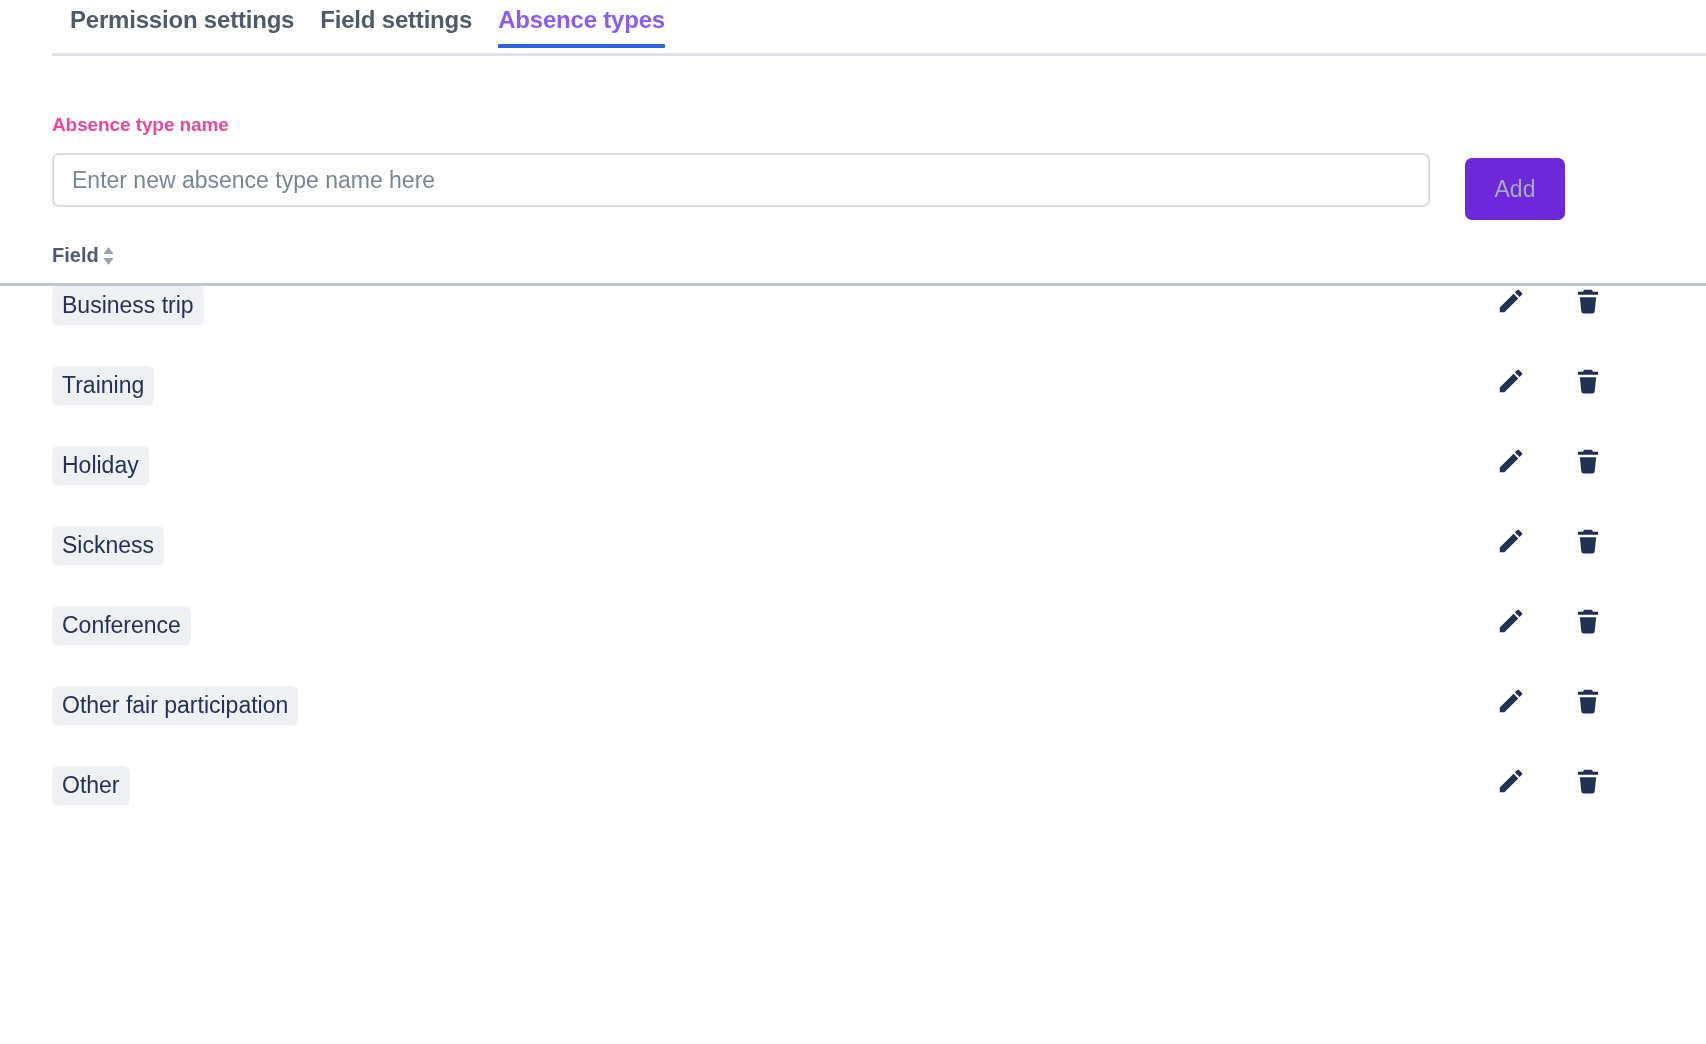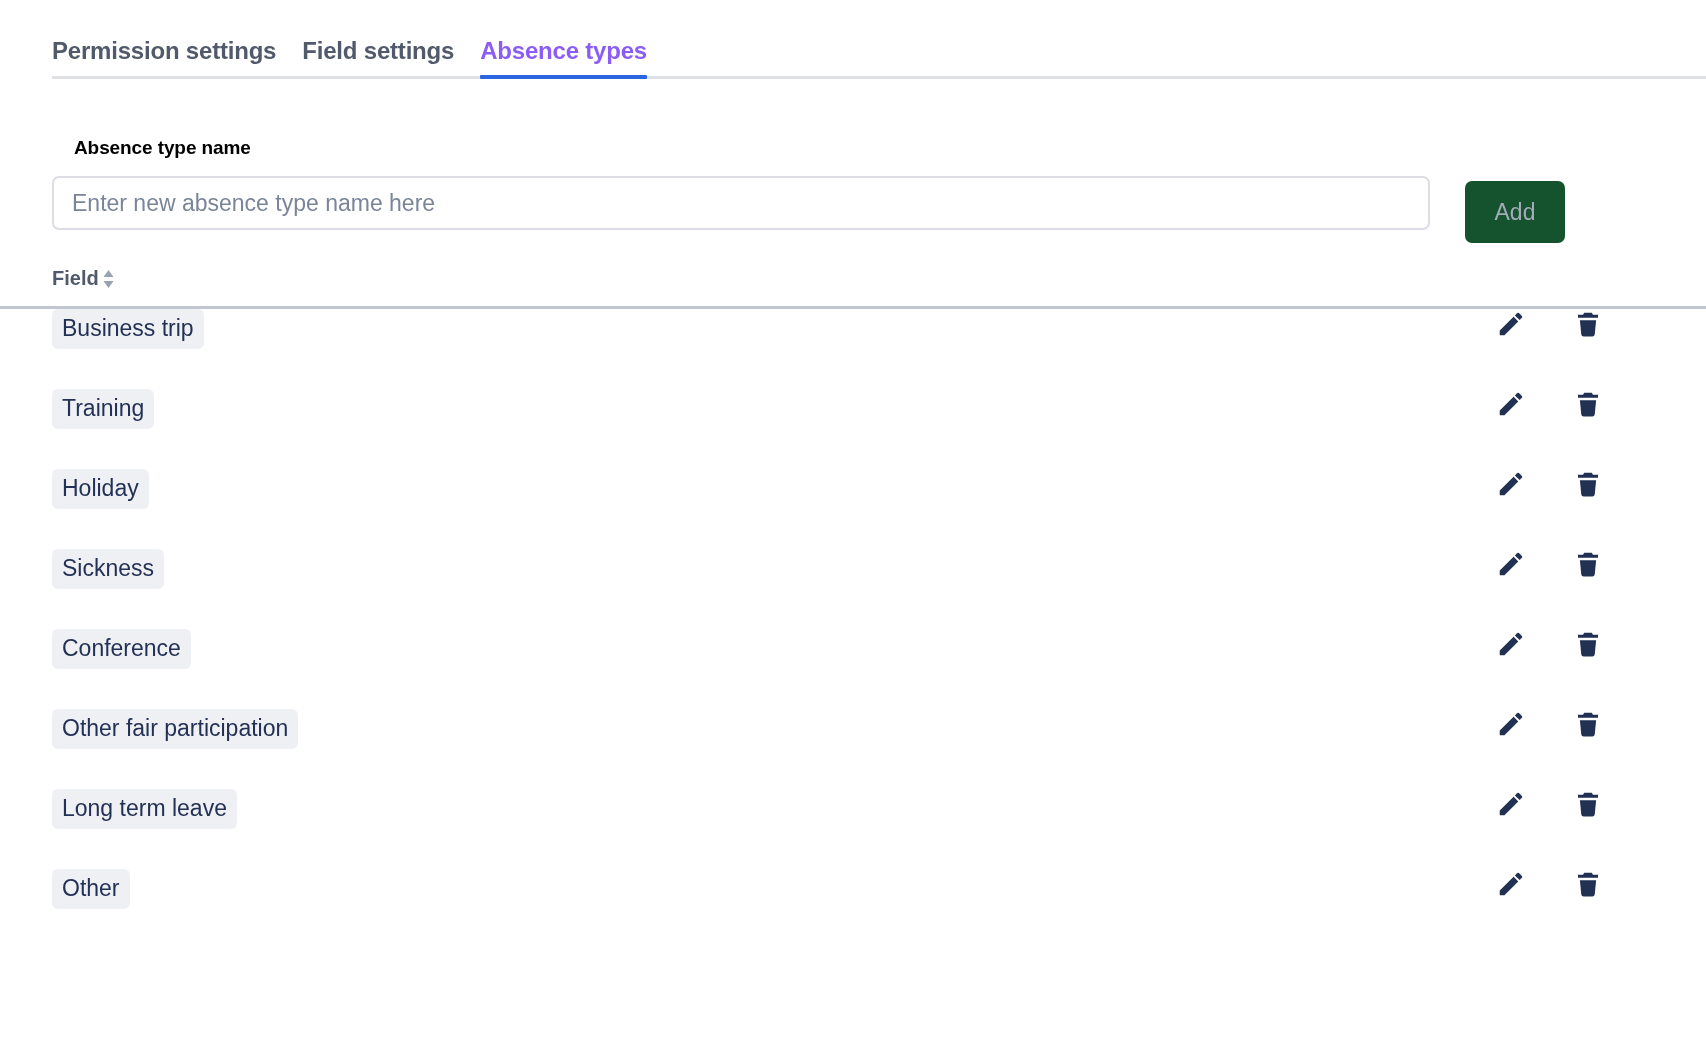--- a/index.html
+++ b/index.html
@@ -13,24 +13,24 @@
     height: 1044px;
     font-family: "Liberation Sans", sans-serif;
     color: #253858;
     overflow: hidden;
   }
 
   
   .tabbar {
     position: relative;
     display: flex;
-    align-items: flex-end;
+    align-items: center;
     gap: 26px;
-    padding: 0 52px;
-    height: 79px;
+    padding: 0 70px;
+    height: 56px;
   }
   .tabbar::after {
     content: "";
     position: absolute;
     left: 52px;
     right: 0;
     bottom: 0;
     height: 3px;
     background: #dfe1e6;
   }
@@ -61,24 +61,23 @@
   }
 
   
   .form-area {
     padding: 0 52px;
     margin-top: 58px;
   }
   .field-label {
     font-size: 19px;
     font-weight: 700;
-    color: #000000;
+    color: #ec4899;
     margin-bottom: 17px;
     letter-spacing: -0.1px;
-    margin-left: 22px;
   }
   .input-row {
     display: flex;
     align-items: flex-start;
     gap: 35px;
   }
   .name-input {
     width: 1378px;
     height: 54px;
     border: 2px solid #dcdde4;
@@ -88,21 +87,21 @@
     font-family: inherit;
     color: #253858;
     background: #ffffff;
     outline: none;
   }
   .name-input::placeholder { color: #7a8599; }
   .add-button {
     width: 100px;
     height: 62px;
     margin-top: 5px;
-    background: #14532d;
+    background: #6d28d9;
     border: none;
     border-radius: 7px;
     color: #a5abb8;
     font-size: 23px;
     font-family: inherit;
     cursor: default;
   }
 
   
   .table {
@@ -308,39 +307,20 @@
         <button class="icon-btn">
           <span>
             <svg width="30" height="30" viewBox="0 0 24 24">
                 <path fill="#223054" d="M9 3h6l1 1.5h4V7H4V4.5h4L9 3zm-3.5 6h13l-1.1 11.2A2 2 0 0 1 15.4 22H8.6a2 2 0 0 1-2-1.8L5.5 9z"></path>
               </svg>
           </span>
         </button>
       </div>
     </div>
 
-    <div class="row">
-      <span class="chip">Long term leave</span>
-      <div class="row-actions">
-        <button class="icon-btn">
-          <span>
-            <svg width="30" height="30" viewBox="0 0 24 24">
-                <path fill="#223054" d="M3 17.25V21h3.75L17.81 9.94l-3.75-3.75L3 17.25zM20.71 7.04a1 1 0 0 0 0-1.41l-2.34-2.34a1 1 0 0 0-1.41 0l-1.83 1.83 3.75 3.75 1.83-1.83z"></path>
-              </svg>
-          </span>
-        </button>
-        <button class="icon-btn">
-          <span>
-            <svg width="30" height="30" viewBox="0 0 24 24">
-                <path fill="#223054" d="M9 3h6l1 1.5h4V7H4V4.5h4L9 3zm-3.5 6h13l-1.1 11.2A2 2 0 0 1 15.4 22H8.6a2 2 0 0 1-2-1.8L5.5 9z"></path>
-              </svg>
-          </span>
-        </button>
-      </div>
-    </div>
 
     <div class="row">
       <span class="chip">Other</span>
       <div class="row-actions">
         <button class="icon-btn">
           <span>
             <svg width="30" height="30" viewBox="0 0 24 24">
                 <path fill="#223054" d="M3 17.25V21h3.75L17.81 9.94l-3.75-3.75L3 17.25zM20.71 7.04a1 1 0 0 0 0-1.41l-2.34-2.34a1 1 0 0 0-1.41 0l-1.83 1.83 3.75 3.75 1.83-1.83z"></path>
               </svg>
           </span>

